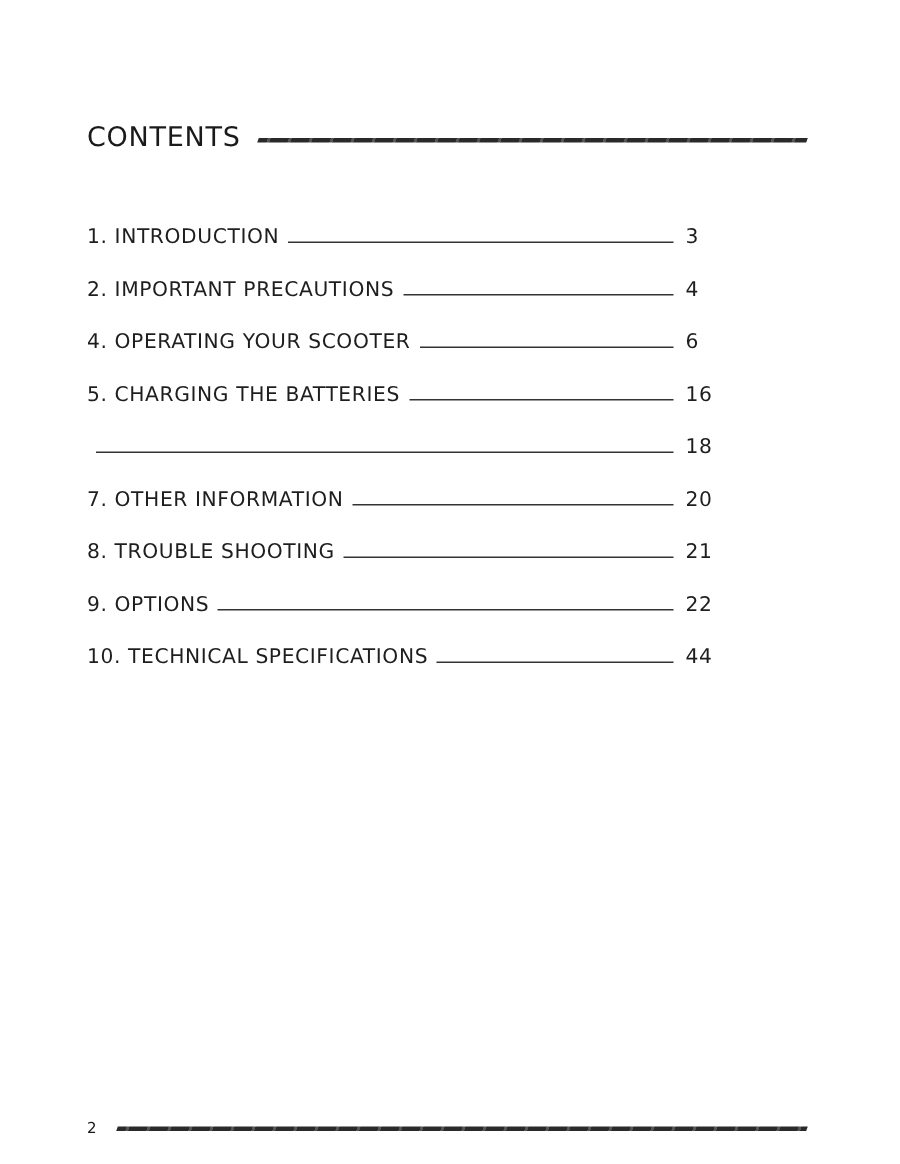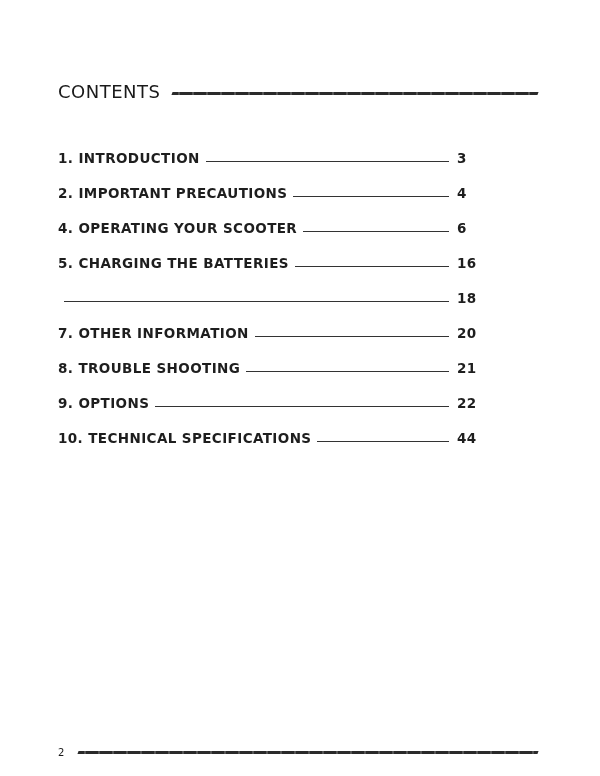--- a/index.html
+++ b/index.html
@@ -37,21 +37,20 @@
       margin-left: 12px;
       margin-top: 4px;
       background: repeating-linear-gradient(90deg, #2a2a2a 0 6px, #555 6px 8px, #2a2a2a 8px 14px);
       transform: skewX(-20deg);
     }
     .toc {
       position: absolute;
       left: 58px;
       top: 140px;
       width: 415px;
-      font-weight: bold;
     }
     .toc-row {
       height: 35px;
       display: flex;
       align-items: center;
       font-size: 13.5px;
       letter-spacing: 0.4px;
       color: #1e1e1e;
     }
     .toc-label {

